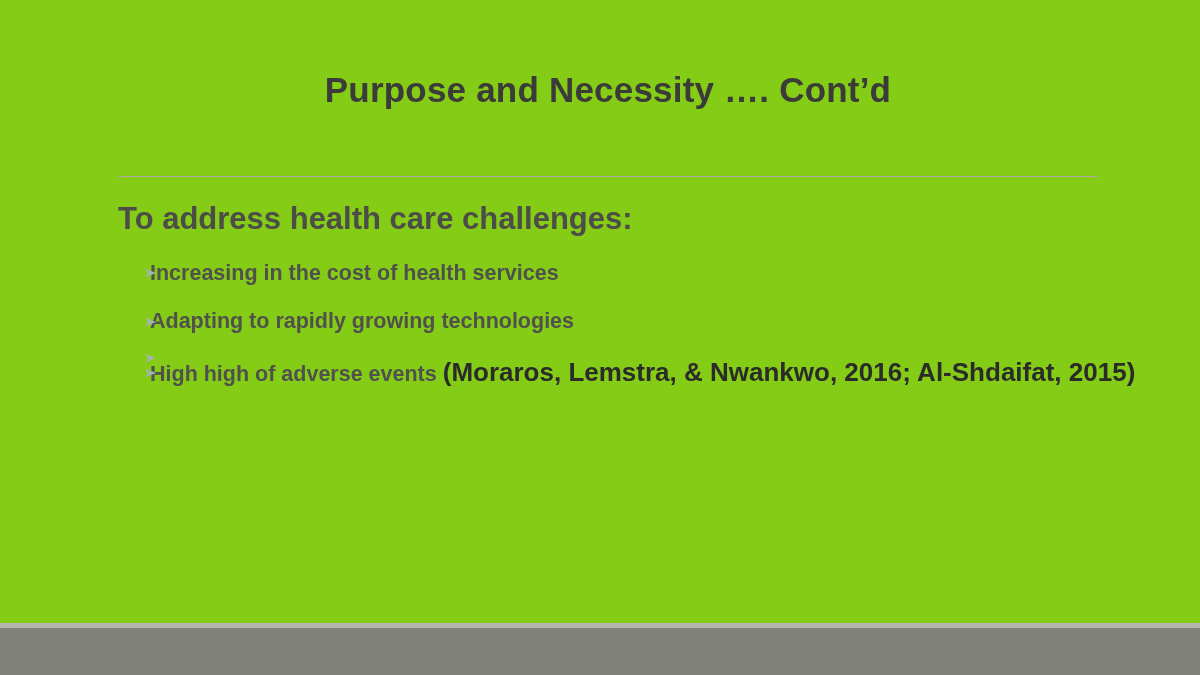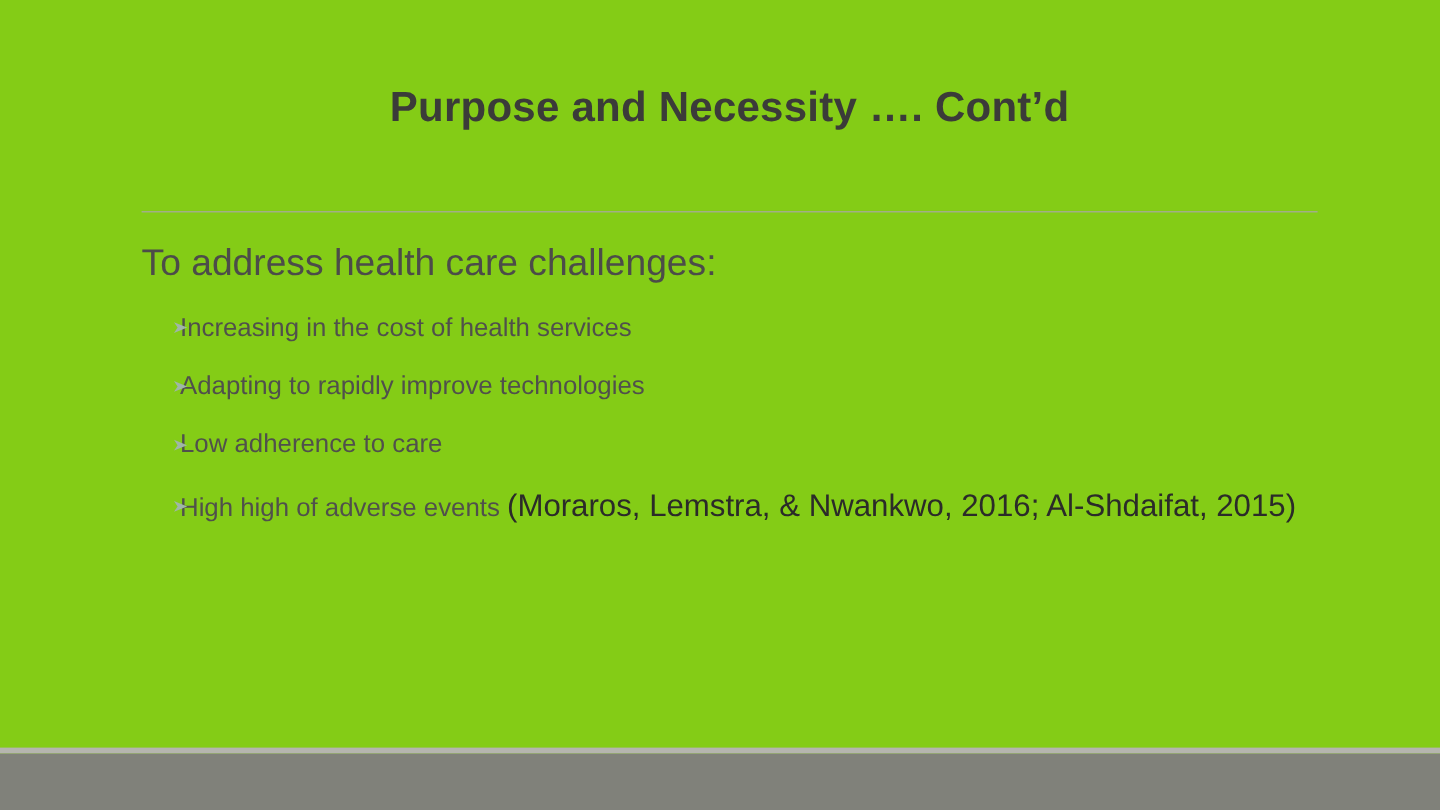--- a/index.html
+++ b/index.html
@@ -46,20 +46,21 @@
     background: #a9a9a3;
     border: 0;
   }
 
   
   .body-block {
     position: absolute;
     top: 200px;
     left: 118px;
     width: 1010px;
+    font-weight: bold;
   }
   .lead-in {
     font-size: 31px;
     color: #4c4c49;
     line-height: 1.25;
     margin: 0 0 22px 0;
     white-space: nowrap;
   }
 
   .bullet-list {
@@ -140,32 +141,31 @@
         </span>
         <span class="bullet-text">Increasing in the cost of health services</span>
       </li>
 
       <li class="bullet-item">
         <span class="bullet-marker">
           <svg width="13" height="13" viewBox="0 0 13 13" xmlns="http://www.w3.org/2000/svg">
             <polygon points="1,2 12,6.5 1,11 4,6.5" fill="#9fb6a8"></polygon>
           </svg>
         </span>
-        <span class="bullet-text">Adapting to rapidly improve technologies</span>
+        <span class="bullet-text">Adapting to rapidly growing technologies</span>
       </li>
 
 
 
       <li class="bullet-item">
         <span class="bullet-marker">
           <svg width="13" height="13" viewBox="0 0 13 13" xmlns="http://www.w3.org/2000/svg">
             <polygon points="1,2 12,6.5 1,11 4,6.5" fill="#9fb6a8"></polygon>
           </svg>
         </span>
-        <span class="bullet-text">Low adherence to care</span>
       </li>
 
       <li class="bullet-item">
         <span class="bullet-marker">
           <svg width="13" height="13" viewBox="0 0 13 13" xmlns="http://www.w3.org/2000/svg">
             <polygon points="1,2 12,6.5 1,11 4,6.5" fill="#9fb6a8"></polygon>
           </svg>
         </span>
         <span class="bullet-text">High high of adverse events </span><span class="citation">(Moraros, Lemstra, &amp; Nwankwo, 2016; Al-Shdaifat, 2015)</span>
       </li>

